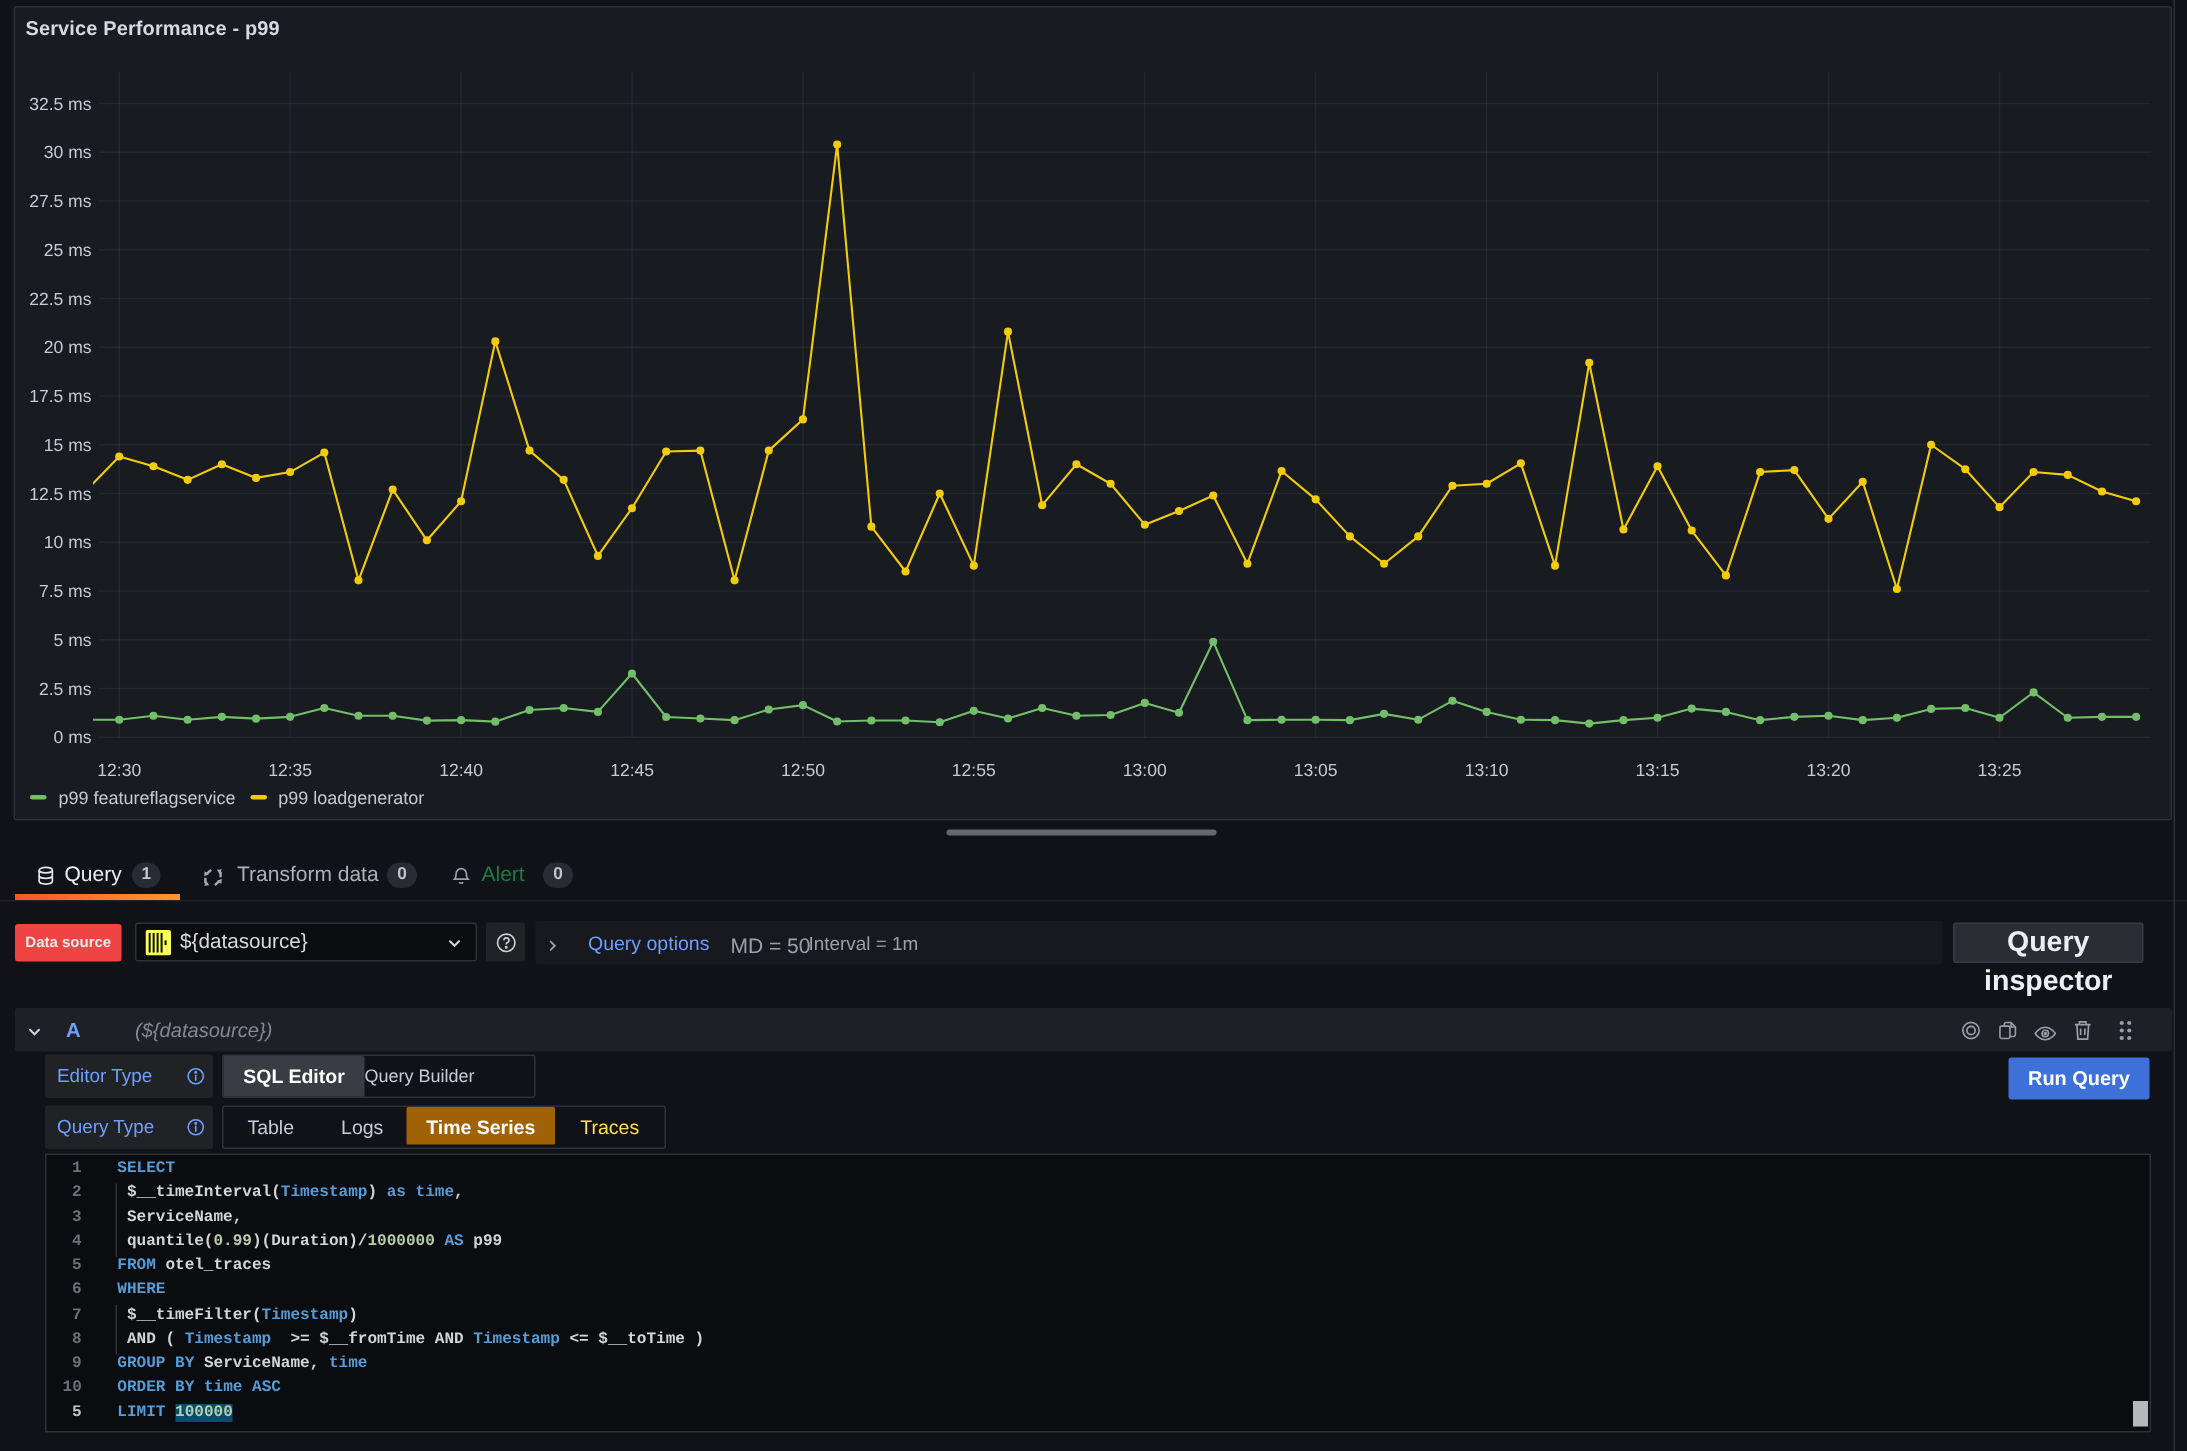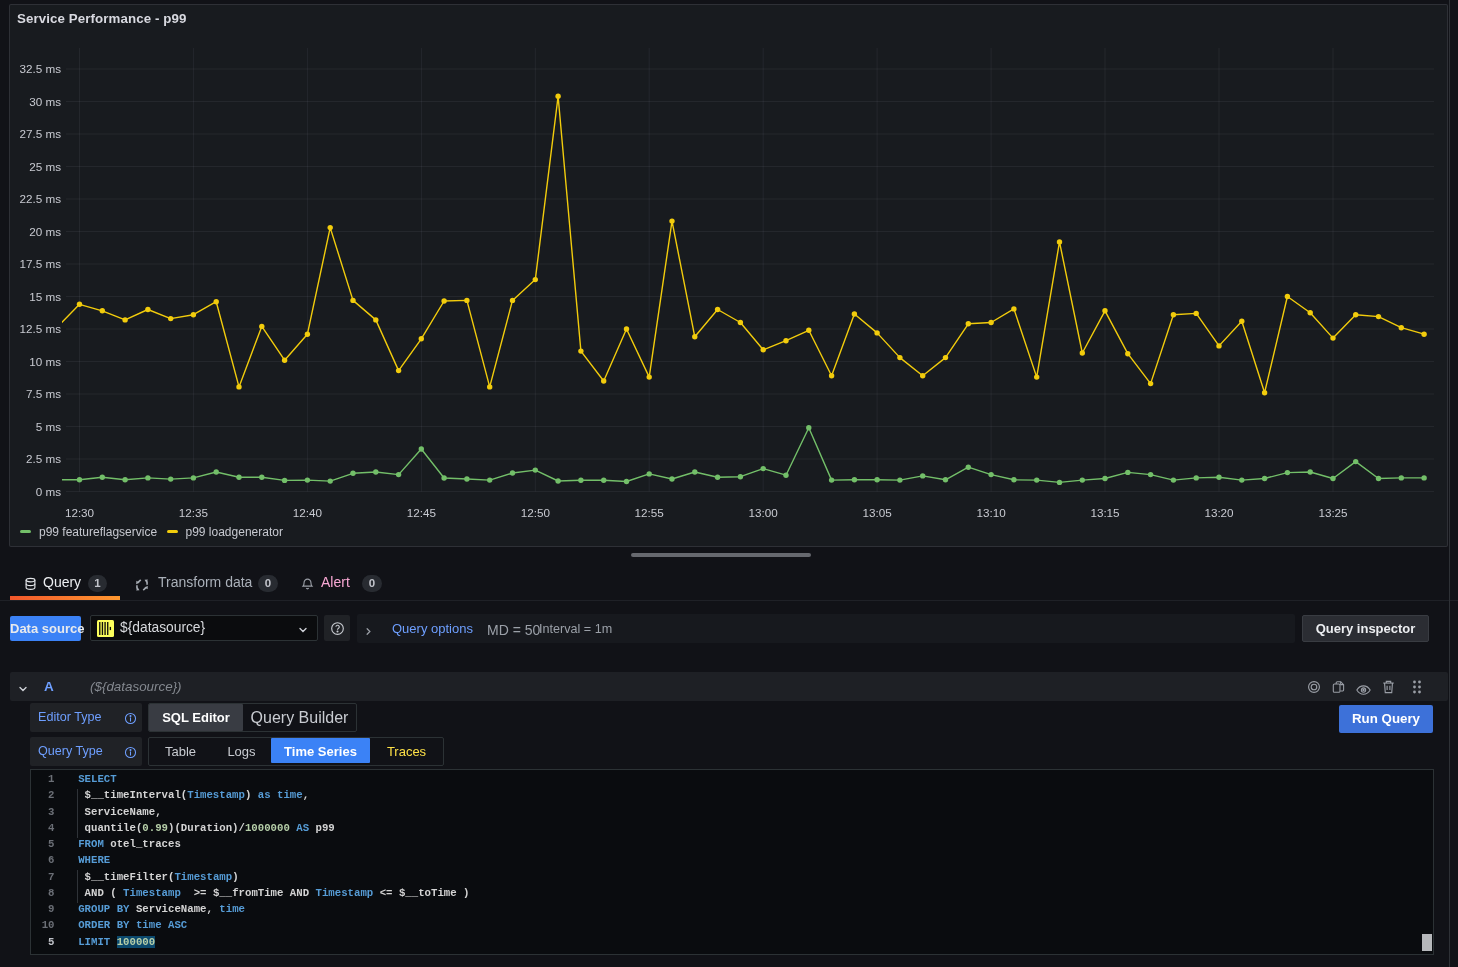--- a/index.html
+++ b/index.html
@@ -226,24 +226,24 @@
           <polygon points="1.3,14.2 5.1,13.9 2.9,10.4"></polygon>
           <polygon points="14.7,9.0 14.4,12.8 10.8,10.6"></polygon>
         </g>
       </svg></div>
 <div class="abs" style="left:158px;top:574px;font-size:14px;font-weight:500;color:#aab0b9">Transform data</div>
 <div class="abs" style="left:258px;top:574.5px;width:20px;height:17px;border-radius:9px;background:#282b31;color:#c2c4cb;font-size:11.5px;font-weight:600;text-align:center;line-height:17px">0</div>
 <div class="abs" style="left:301px;top:577px"><svg width="13" height="14" viewBox="0 0 16 16" fill="none" stroke="#9a9ea6" stroke-width="1.4">
         <path d="M8 2a4.2 4.2 0 0 0-4.2 4.2c0 3-1.3 4.4-1.3 4.4h11s-1.3-1.4-1.3-4.4A4.2 4.2 0 0 0 8 2z"></path>
         <path d="M6.6 13a1.5 1.5 0 0 0 2.8 0"></path>
       </svg></div>
-<div class="abs" style="left:321px;top:574px;font-size:14px;font-weight:500;color:#f9a8d4">Alert</div>
+<div class="abs" style="left:321px;top:574px;font-size:14px;font-weight:500;color:#15803d">Alert</div>
 <div class="abs" style="left:362px;top:574.5px;width:20px;height:17px;border-radius:9px;background:#282b31;color:#c2c4cb;font-size:11.5px;font-weight:600;text-align:center;line-height:17px">0</div>
 
-<div class="abs" style="left:10px;top:616px;width:71px;height:25px;background:#3b82f6;border-radius:2px;color:#e8eaed;font-size:13px;font-weight:700;text-align:center;line-height:25px;white-space:nowrap">Data source</div>
+<div class="abs" style="left:10px;top:616px;width:71px;height:25px;background:#ef4444;border-radius:2px;color:#e8eaed;font-size:10px;font-weight:700;text-align:center;line-height:25px;white-space:nowrap">Data source</div>
 <div class="abs" style="left:89.5px;top:615px;width:228px;height:26px;background:#0b0c0e;border:1px solid #2c3235;border-radius:2px"></div>
 <div class="abs" style="left:97px;top:619.5px"><svg width="17" height="17" viewBox="0 0 17 17">
         <rect x="0" y="0" width="17" height="17" rx="1.5" fill="#fcff5c"></rect>
         <g fill="#10120a">
           <rect x="2.1" y="2" width="1.35" height="13"></rect>
           <rect x="4.75" y="2" width="1.35" height="13"></rect>
           <rect x="7.4" y="2" width="1.35" height="13"></rect>
           <rect x="10.05" y="2" width="1.35" height="13"></rect>
           <rect x="12.7" y="6.9" width="1.35" height="3.2"></rect>
         </g>
@@ -258,21 +258,21 @@
         <path d="M6.3 6.2a1.8 1.8 0 1 1 2.6 1.7c-.6.3-.9.7-.9 1.3"></path>
         <circle cx="8" cy="11.2" r=".5" fill="#c9ccd2"></circle>
       </svg></div>
 <div class="abs" style="left:357px;top:614px;width:938px;height:29px;background:#17191e;border-radius:2px"></div>
 <div class="abs" style="left:363px;top:623px"><svg width="11" height="11" viewBox="0 0 16 16" fill="none" stroke="#9a9ea6" stroke-width="1.8" stroke-linecap="round">
         <path d="M6 4l4 4-4 4"></path>
       </svg></div>
 <div class="abs" style="left:392px;top:621px;font-size:13px;font-weight:500;color:#6e9fff">Query options</div>
 <div class="abs" style="left:487px;top:622px;font-size:14px;color:#9ba0a8">MD = 50</div>
 <div class="abs" style="left:539px;top:622px;font-size:12.6px;color:#9ba0a8">Interval = 1m</div>
-<div class="abs" style="left:1302px;top:615px;width:127px;height:27px;background:#2b2d33;border:1px solid #393c42;border-radius:2px;color:#eceef1;font-size:13px;font-weight:600;text-align:center;line-height:26px">Query inspector</div>
+<div class="abs" style="left:1302px;top:615px;width:127px;height:27px;background:#2b2d33;border:1px solid #393c42;border-radius:2px;color:#eceef1;font-size:19px;font-weight:600;text-align:center;line-height:26px">Query inspector</div>
 
 <div class="abs" style="left:10px;top:672px;width:1438px;height:29px;background:#1e2025;border-radius:2px"></div>
 <div class="abs" style="left:17px;top:680.5px"><svg width="12" height="12" viewBox="0 0 16 16" fill="none" stroke="#cfd2d8" stroke-width="1.8" stroke-linecap="round">
         <path d="M4 6l4 4 4-4"></path>
       </svg></div>
 <div class="abs" style="left:44px;top:679px;font-size:13.5px;font-weight:600;color:#6e9fff">A</div>
 <div class="abs" style="left:90px;top:679px;font-size:13.4px;font-style:italic;color:#84888f">(${datasource})</div>
 <div class="abs" style="left:1307px;top:680px"><svg width="14" height="14" viewBox="0 0 16 16" fill="none" stroke="#9a9ea6" stroke-width="1.3">
         <circle cx="8" cy="8" r="6.2"></circle>
         <circle cx="8" cy="8" r="3.2"></circle>
@@ -304,34 +304,34 @@
 
 <div class="abs" style="left:30px;top:703px;width:112px;height:29px;background:#202226;border-radius:2px"></div>
 <div class="abs" style="left:38px;top:710px;font-size:12.6px;font-weight:500;color:#6e9fff">Editor Type</div>
 <div class="abs" style="left:124px;top:711px"><svg width="13" height="13" viewBox="0 0 16 16" fill="none" stroke="#6e9fff" stroke-width="1.3">
         <circle cx="8" cy="8" r="6.2"></circle>
         <path d="M8 7.2v4" stroke-linecap="round"></path>
         <circle cx="8" cy="4.8" r=".6" fill="#6e9fff"></circle>
       </svg></div>
 <div class="abs" style="left:148px;top:703px;width:209px;height:29px;border:1px solid #2c3235;border-radius:2px;background:#111217"></div>
 <div class="abs" style="left:149px;top:704px;width:94px;height:27px;background:#393c43;border-radius:1px;color:#ffffff;font-size:13px;font-weight:700;text-align:center;line-height:27px">SQL Editor</div>
-<div class="abs" style="left:243px;top:704px;width:113px;height:27px;color:#c9ccd2;font-size:16px;font-weight:500;text-align:center;line-height:27px">Query Builder</div>
+<div class="abs" style="left:243px;top:704px;width:113px;height:27px;color:#c9ccd2;font-size:12px;font-weight:500;line-height:27px">Query Builder</div>
 <div class="abs" style="left:1339px;top:705px;width:94px;height:28px;background:#3d71d9;border-radius:2px;color:#ffffff;font-size:13.3px;font-weight:600;text-align:center;line-height:28px">Run Query</div>
 
 <div class="abs" style="left:30px;top:737px;width:112px;height:29px;background:#202226;border-radius:2px"></div>
 <div class="abs" style="left:38px;top:744px;font-size:12.6px;font-weight:500;color:#6e9fff">Query Type</div>
 <div class="abs" style="left:124px;top:745px"><svg width="13" height="13" viewBox="0 0 16 16" fill="none" stroke="#6e9fff" stroke-width="1.3">
         <circle cx="8" cy="8" r="6.2"></circle>
         <path d="M8 7.2v4" stroke-linecap="round"></path>
         <circle cx="8" cy="4.8" r=".6" fill="#6e9fff"></circle>
       </svg></div>
 <div class="abs" style="left:148px;top:737px;width:296px;height:29px;border:1px solid #2c3235;border-radius:2px;background:#111217"></div>
 <div class="abs" style="left:149px;top:738px;width:63px;height:27px;color:#c9ccd2;font-size:13px;font-weight:500;text-align:center;line-height:27px">Table</div>
 <div class="abs" style="left:212px;top:738px;width:59px;height:27px;color:#c9ccd2;font-size:13px;font-weight:500;text-align:center;line-height:27px">Logs</div>
-<div class="abs" style="left:271px;top:738px;width:99px;height:25px;background:#3b82f6;border-radius:1px;color:#ffffff;font-size:13px;font-weight:700;text-align:center;line-height:27px">Time Series</div>
+<div class="abs" style="left:271px;top:738px;width:99px;height:25px;background:#a16207;border-radius:1px;color:#ffffff;font-size:13px;font-weight:700;text-align:center;line-height:27px">Time Series</div>
 <div class="abs" style="left:370px;top:738px;width:73px;height:27px;color:#fde047;font-size:13px;font-weight:500;text-align:center;line-height:27px">Traces</div>
 
 <div class="abs" style="left:30px;top:769px;width:1403.5px;height:186px;background:#0a0c0f;border:1px solid #2c3235"></div>
 <div class="abs" style="left:77.3px;top:789px;width:1px;height:49px;background:#2f3338"></div>
 <div class="abs" style="left:77.3px;top:870px;width:1px;height:33px;background:#2f3338"></div>
 <div class="abs" style="left:0;top:0;width:1458px;height:967px;font-family:'Liberation Mono',monospace;font-size:10.7px;font-weight:700;line-height:13px;pointer-events:none">
 <div style="position:absolute;left:30px;top:773.0px;width:24.5px;text-align:right;color:#6b6f76">1</div>
 <div style="position:absolute;left:78.2px;top:773.0px;white-space:pre;color:#d4d4d4"><span style="color:#569cd6">SELECT</span></div>
 <div style="position:absolute;left:30px;top:789.3px;width:24.5px;text-align:right;color:#6b6f76">2</div>
 <div style="position:absolute;left:78.2px;top:789.3px;white-space:pre;color:#d4d4d4"> $__timeInterval(<span style="color:#569cd6">Timestamp</span>) <span style="color:#569cd6">as</span> <span style="color:#569cd6">time</span>,</div>

